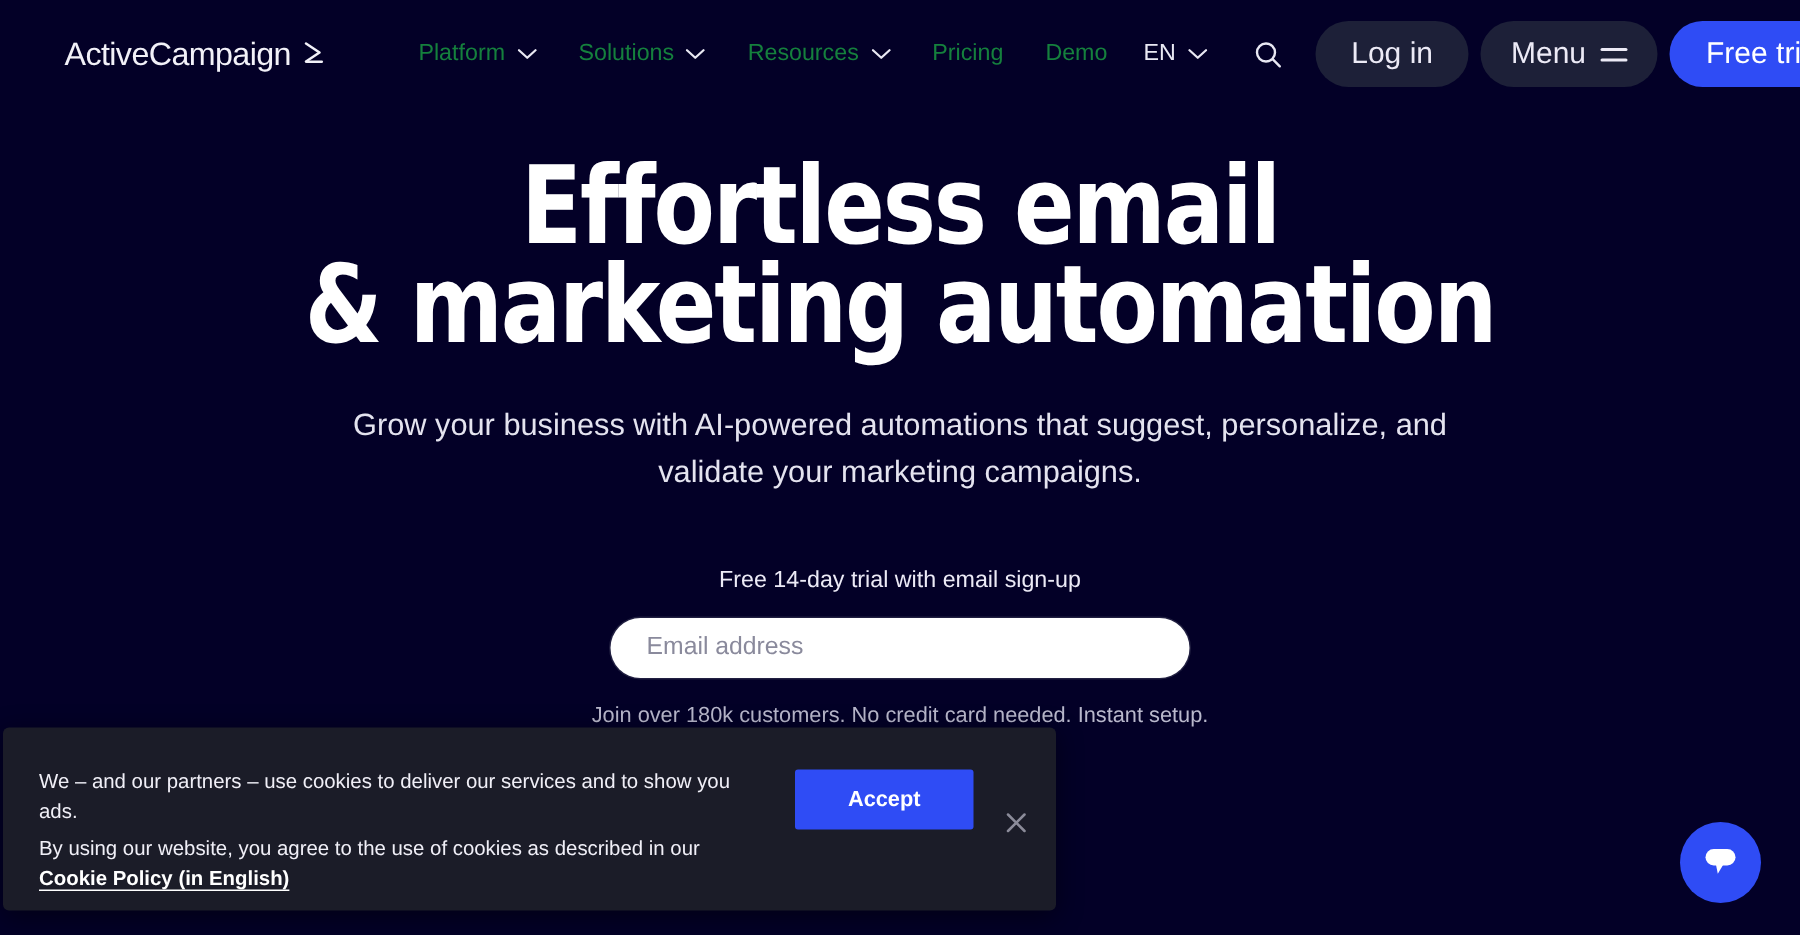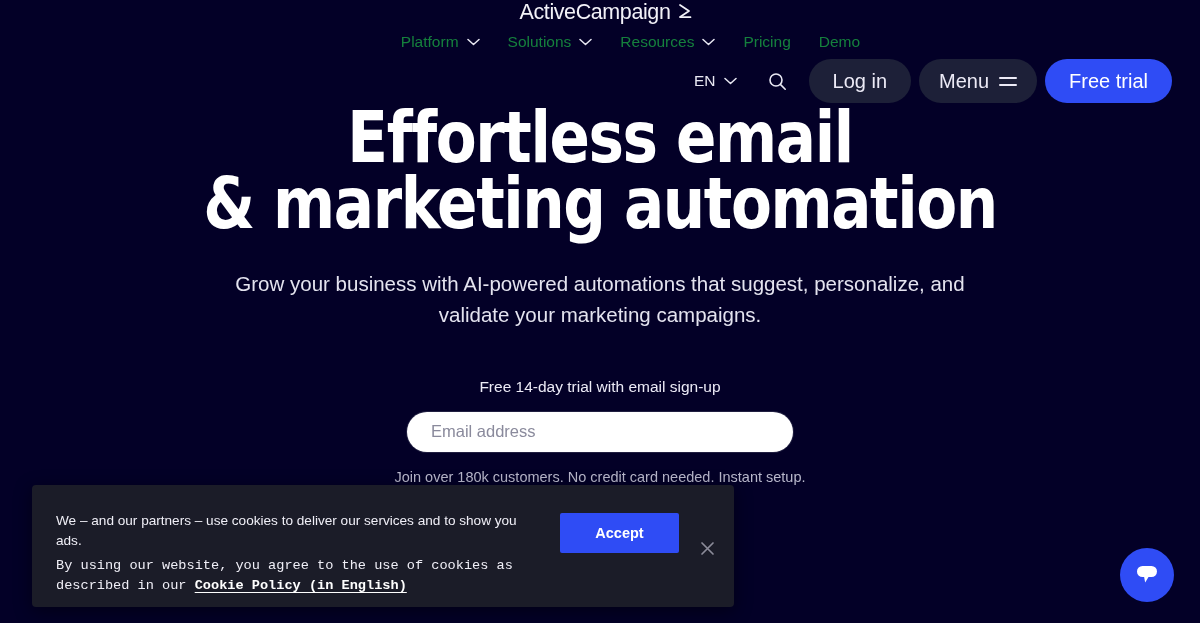--- a/index.html
+++ b/index.html
@@ -18,21 +18,20 @@
     position: relative;
   }
 
   
   .header {
     height: 72px;
     display: flex;
     align-items: center;
     padding: 0 28px 0 43px;
     gap: 0;
-    flex-direction: column;
   }
 
   .logo {
     display: flex;
     align-items: baseline;
     gap: 7px;
     cursor: pointer;
     flex: 0 0 auto;
   }
   .logo-text {
@@ -193,38 +192,38 @@
   }
   .fineprint {
     margin-top: 17px;
     font-size: 14.5px;
     color: #b9b8cc;
   }
 
   
   .cookie {
     position: absolute;
-    left: 32px;
+    left: 2px;
     bottom: 16px;
     width: 702px;
     height: 122px;
     background: #1b1c28;
     border-radius: 4px;
     display: flex;
     align-items: flex-start;
     padding: 26px 0 0 24px;
     box-shadow: 0 4px 18px rgba(0,0,0,0.45);
   }
   .cookie-text {
     width: 470px;
     font-size: 13.6px;
     line-height: 1.48;
     color: #f0eff7;
   }
-  .cookie-text .p2 { margin-top: 5px; font-family: Liberation Mono, monospace; }
+  .cookie-text .p2 { margin-top: 5px; }
   .cookie-link {
     color: #ffffff;
     font-weight: bold;
     text-decoration: underline;
     text-underline-offset: 3px;
     cursor: pointer;
   }
   .accept-btn {
     margin-left: 34px;
     margin-top: 2px;

